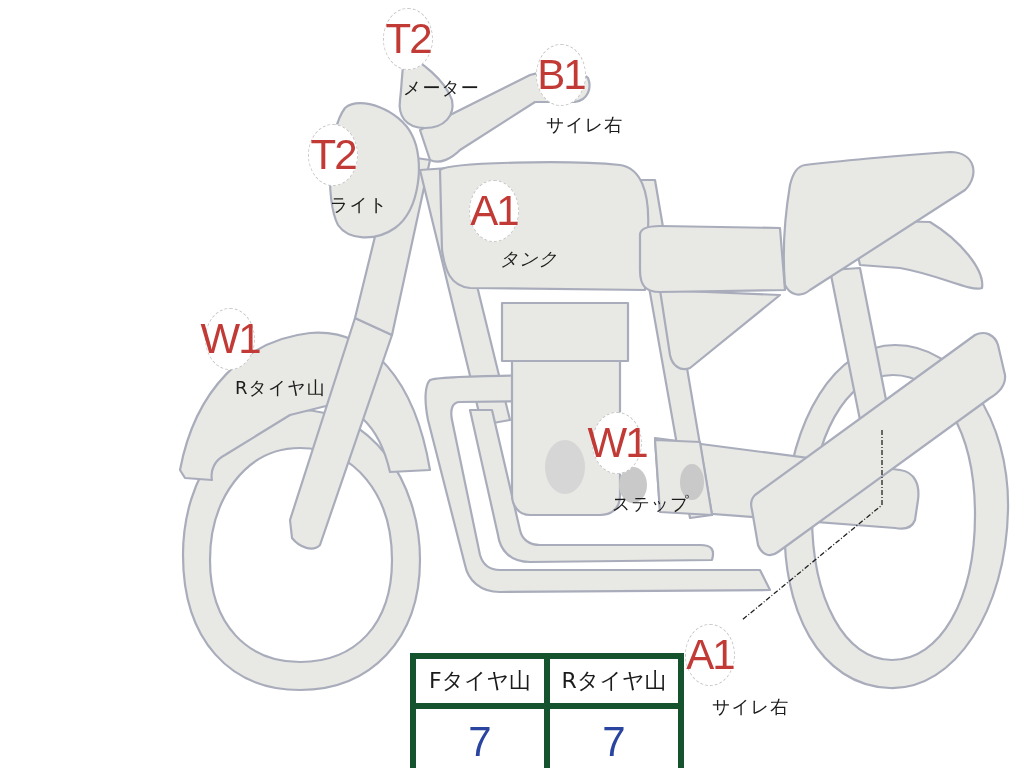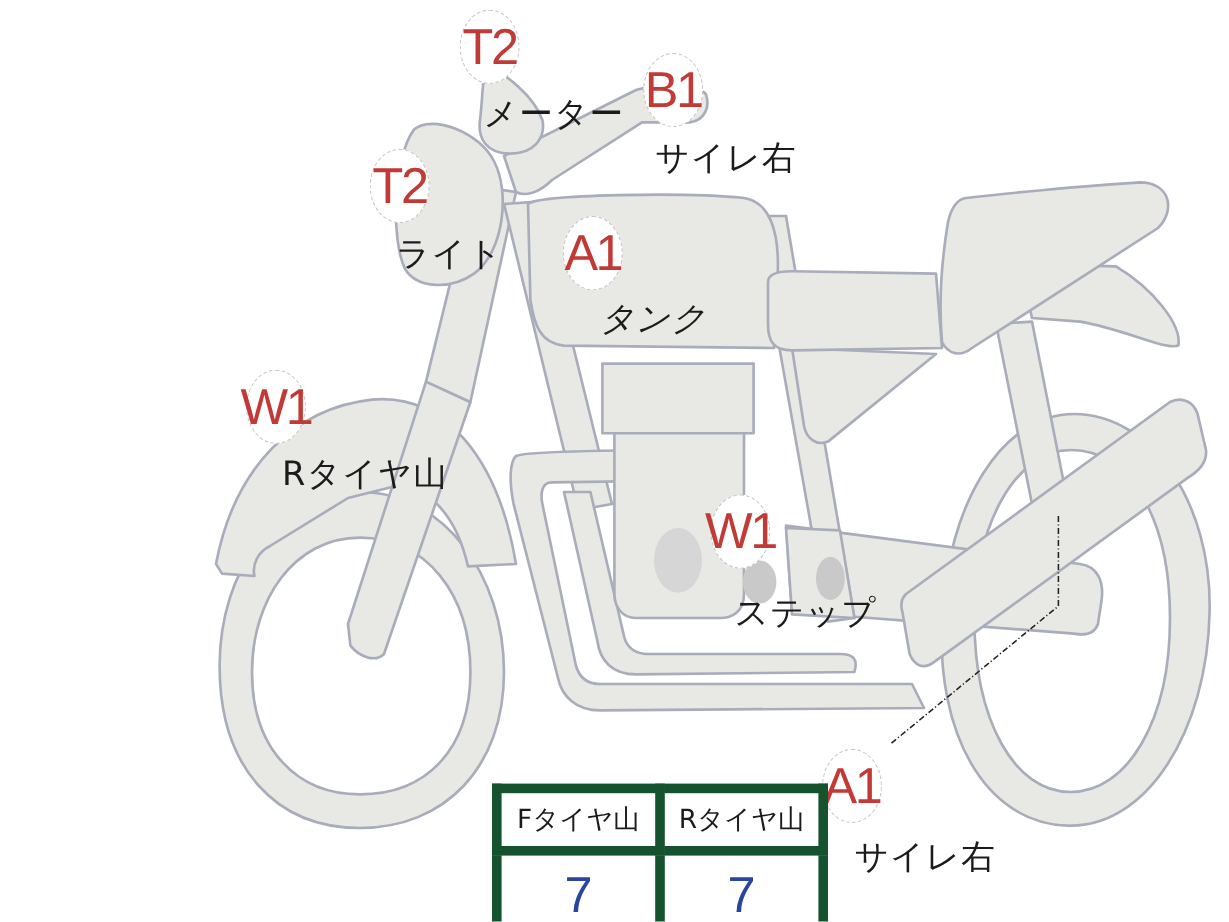--- a/index.html
+++ b/index.html
@@ -5,25 +5,25 @@
   html, body { margin:0; padding:0; background:#ffffff; }
   body { width:1024px; height:768px; position:relative; overflow:hidden;
          font-family:"DejaVu Sans", sans-serif; }
   #bike { position:absolute; left:0; top:0; width:1024px; height:768px; }
   .part { fill:#e8e8e4; stroke:#a9adbb; stroke-width:2.2; stroke-linejoin:round; }
   .badge { position:absolute; width:50px; height:62px; border-radius:50%;
            border:1.5px dashed #c8c8c8; background:#ffffff;
            display:flex; align-items:center; justify-content:center;
            font-family:"Liberation Sans", sans-serif; font-size:42px; color:#c23a36;
            letter-spacing:-2px; box-sizing:border-box; }
-  .label { position:absolute; font-size:28px; color:#1b1b1b; white-space:nowrap;
+  .label { position:absolute; font-size:18px; color:#1b1b1b; white-space:nowrap;
            font-family:"DejaVu Sans", sans-serif; letter-spacing:1px; }
   #tire-table { position:absolute; left:410px; top:653px; border-collapse:collapse;
                 background:#fff; }
-  #tire-table td, #tire-table th { border:8px solid #14532d; width:128px; text-align:center; padding:0; }
+  #tire-table td, #tire-table th { border:6px solid #14532d; width:128px; text-align:center; padding:0; }
   #tire-table th { height:44px; font-weight:normal; font-size:22px; color:#1b1b1b; }
   #tire-table td { height:66px; font-size:42px; color:#2a45a0; font-family:"Liberation Sans", sans-serif; }
   #tire-table tr:last-child td { border-bottom:5px solid #a9adbb; }
 </style>
 </head>
 <body>
 
 <svg id="bike" viewBox="0 0 1024 768" xmlns="http://www.w3.org/2000/svg">
 
   <path class="part" fill-rule="evenodd" d="M895,345 C960,345 1010,420 1008,510 C1006,610 955,690 890,688 C820,686 780,610 785,515 C790,420 835,345 895,345 Z

